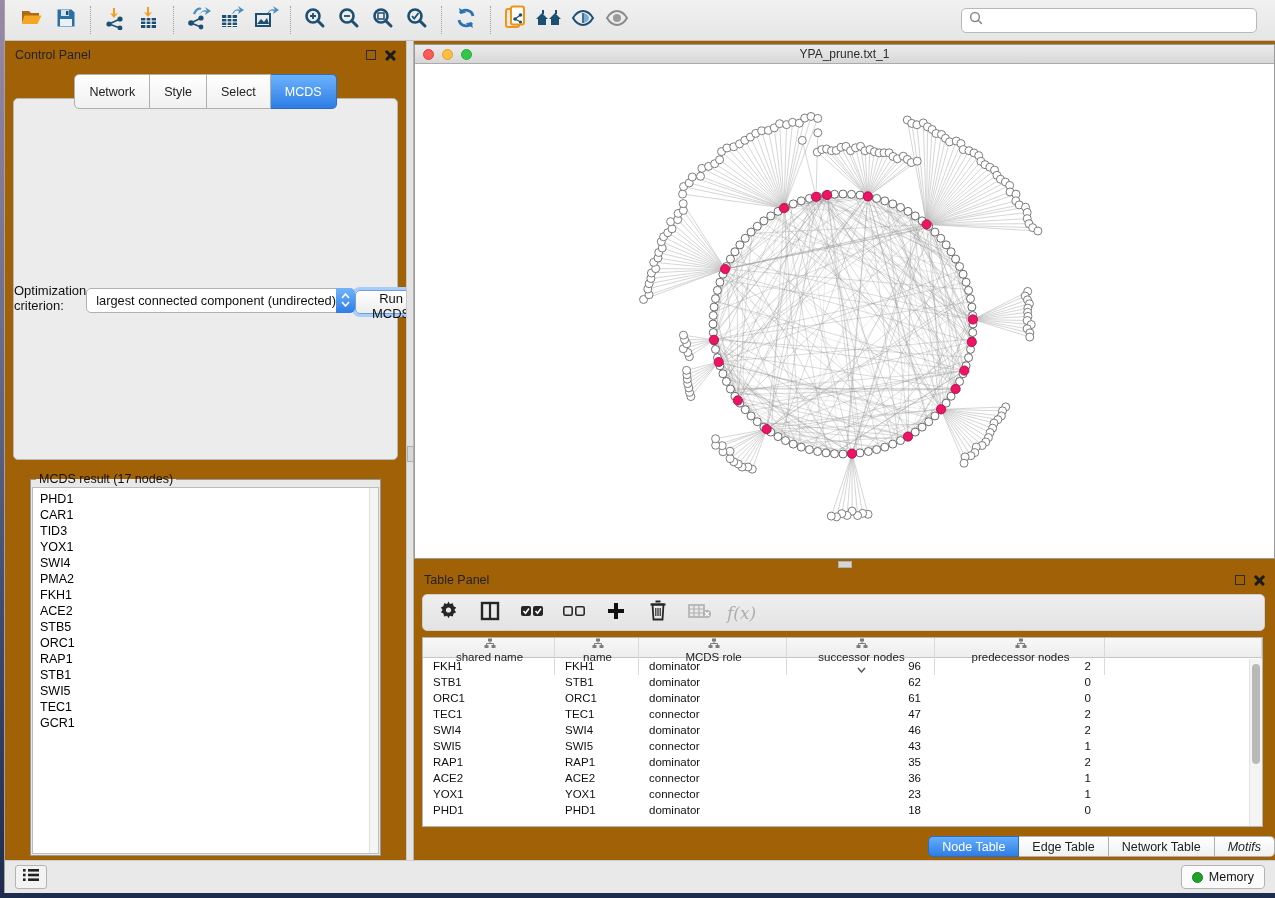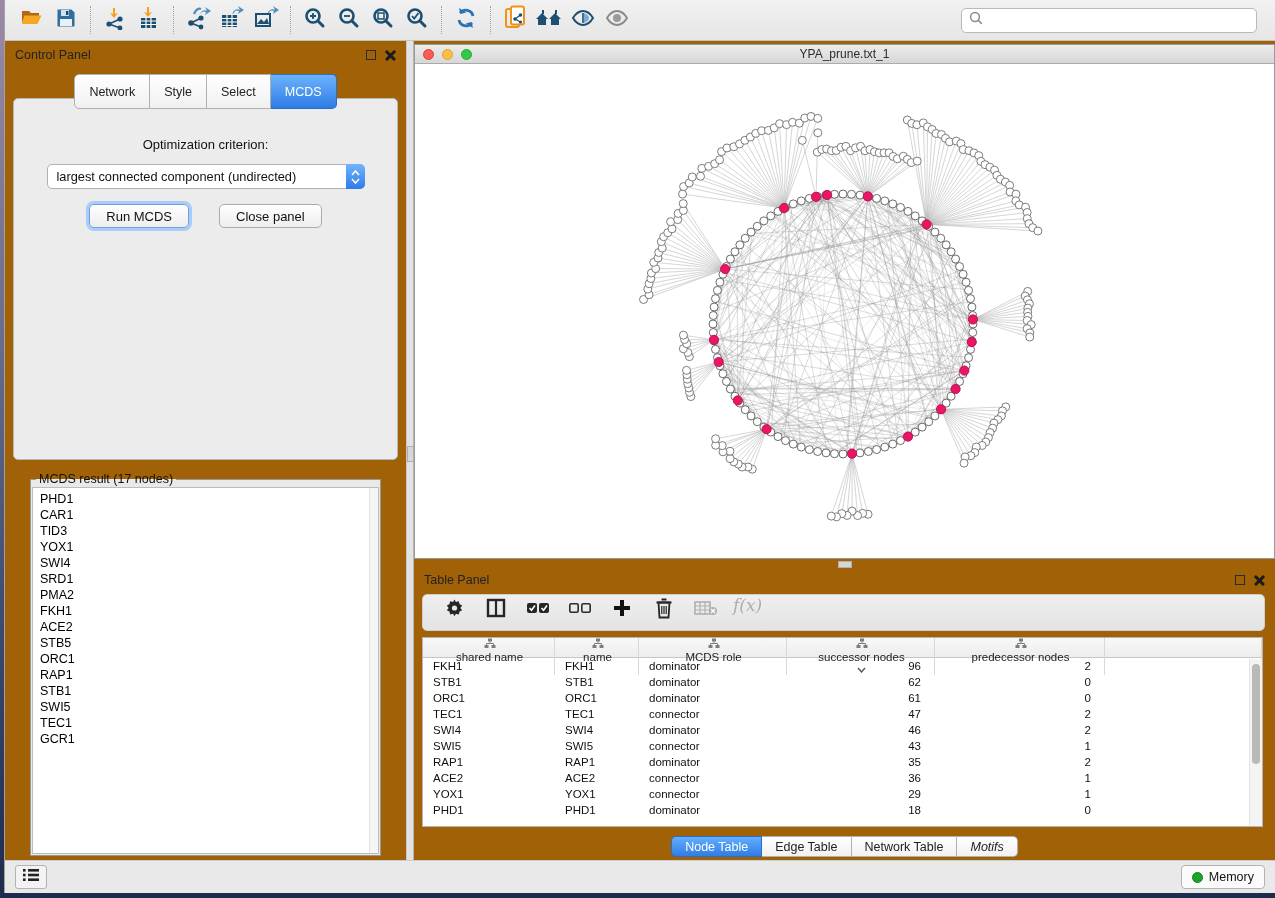--- a/index.html
+++ b/index.html
@@ -51,21 +51,21 @@
     border:1px solid #b0b0b0; border-left:none; font-size:12.5px; color:#222;
     display:flex; align-items:center;
   }
   .cp-tab:first-child { border-left:1px solid #b0b0b0; border-radius:5px 0 0 5px; }
   .cp-tab:last-child { border-radius:0 5px 5px 0; }
   .cp-tab.active { background:linear-gradient(#6cb2fc,#2e7de6); color:#fff; border-color:#2a6dc6; }
 
   .tab-pane {
     margin:-11px 8px 0; padding-top:30px; height:362px;
     border:1px solid #b8b8b8; border-radius:5px; background:#ececec;
-    display:flex; flex-direction:column; align-items:center;
+    display:flex; flex-direction:row; align-items:center;
   }
   .crit-label { font-size:13px; color:#111; margin-top:8px; }
   .select-box {
     margin-top:12px; width:318px; height:25px; background:#fff; border:1px solid #b1b1b1; border-radius:5px;
     display:flex; align-items:center; position:relative;
   }
   .select-box .sel-text { font-size:12.8px; color:#111; padding-left:9px; flex:1; white-space:nowrap; }
   .select-box .sel-cap {
     width:19px; height:25px; margin:-1px -1px -1px 0; border-radius:0 5px 5px 0;
     background:linear-gradient(#72b4fb,#2d7ce8); display:flex; flex-direction:column; align-items:center; justify-content:center; gap:2px;
@@ -98,38 +98,38 @@
   .net-title { font-size:12px; color:#2b2b2b; }
   .net-canvas { position:relative; height:494px; background:#fff; overflow:hidden; }
   .net-canvas svg { position:absolute; inset:0; }
   .splitter-h-handle { align-self:center; width:14px; height:7px; background:#d6d6d6; border:1px solid #b1b1b1; margin-top:2px; }
 
   
   .table-panel { flex:1; display:flex; flex-direction:column; min-height:0; }
   .tp-header { height:22px; display:flex; align-items:center; padding:2px 10px 0;justify-content:center; }
   .tp-toolbar {
     margin:4px 10px 4px 8px; height:37px; background:linear-gradient(#efefef,#e3e3e3);
-    border:1px solid #cfcfcf; border-radius:5px; display:flex; align-items:flex-start; gap:12px; padding:0 16px;
+    border:1px solid #cfcfcf; border-radius:5px; display:flex; align-items:center; gap:12px; padding:0 10px;
   }
   .tp-tbtn { width:30px; height:30px; display:flex; align-items:center; justify-content:center; }
   .fx-label { font-family:"DejaVu Serif", serif; font-style:italic; font-size:17px; color:#adadad; }
   .table-wrap { position:relative; margin:2px 12px 0 8px; border:1px solid #b5b5b5; background:#fff; height:190px; overflow:hidden; }
   .tgrid-header {
     display:grid; grid-template-columns:132px 84px 148px 148px 170px 1fr; height:20px;
     background:linear-gradient(#f8f8f8,#ededed); border-bottom:1px solid #c6c6c6;
   }
   .th-cell { display:flex; align-items:center; border-right:1px solid #d9d9d9; font-size:11.5px; color:#222; padding:0 4px 0 6px;flex-direction:column; }
   .th-cell .lbl { margin:0 auto; }
   .tgrid-row { display:grid; grid-template-columns:132px 84px 148px 148px 170px 1fr; height:16px; }
   .td { font-size:11.5px; color:#111; display:flex; align-items:center; padding-left:10px; white-space:nowrap; }
   .td.num { justify-content:flex-end; padding-right:14px; padding-left:0; }
   .tscroll { position:absolute; top:21px; right:0; bottom:0; width:13px; background:#f4f4f4; border-left:1px solid #e3e3e3; }
   .tscroll .thumb { position:absolute; top:5px; left:2px; width:8px; height:100px; background:#b9b9b9; border-radius:4px; }
 
-  .bottom-tabs { display:flex; justify-content:center; margin-top:9px; }
+  .bottom-tabs { display:flex; justify-content:flex-end; margin-top:9px; }
   .bt-tab {
     height:21px; padding:0 13px; display:flex; align-items:center; font-size:12.5px; color:#222;
     background:linear-gradient(#ffffff,#f1f1f1); border:1px solid #b0b0b0; border-left:none;
   }
   .bt-tab:first-child { border-left:1px solid #b0b0b0; border-radius:5px 0 0 5px; }
   .bt-tab:last-child { border-radius:0 5px 5px 0;font-style:italic; }
   .bt-tab.active { background:linear-gradient(#65aefb,#2e7de6); color:#fff; border-color:#2a6dc6; }
 
   
   .statusbar {
@@ -336,21 +336,20 @@
       </div>
       <fieldset class="result-group">
         <legend>MCDS result (17 nodes)</legend>
         <div class="result-list" id="result-list">
           <div class="result-scroll"></div>
         <div class="result-item">PHD1</div>
             <div class="result-item">CAR1</div>
             <div class="result-item">TID3</div>
             <div class="result-item">YOX1</div>
             <div class="result-item">SWI4</div>
-            <div class="result-item">SRD1</div>
             <div class="result-item">PMA2</div>
             <div class="result-item">FKH1</div>
             <div class="result-item">ACE2</div>
             <div class="result-item">STB5</div>
             <div class="result-item">ORC1</div>
             <div class="result-item">RAP1</div>
             <div class="result-item">STB1</div>
             <div class="result-item">SWI5</div>
             <div class="result-item">TEC1</div>
             <div class="result-item">GCR1</div>
@@ -1280,21 +1279,21 @@
                 <div class="td">ACE2</div>
                 <div class="td">connector</div>
                 <div class="td num">36</div>
                 <div class="td num">1</div>
                 <div class="td"></div>
               </div>
               <div class="tgrid-row">
                 <div class="td">YOX1</div>
                 <div class="td">YOX1</div>
                 <div class="td">connector</div>
-                <div class="td num">29</div>
+                <div class="td num">23</div>
                 <div class="td num">1</div>
                 <div class="td"></div>
               </div>
               <div class="tgrid-row">
                 <div class="td">PHD1</div>
                 <div class="td">PHD1</div>
                 <div class="td">dominator</div>
                 <div class="td num">18</div>
                 <div class="td num">0</div>
                 <div class="td"></div>

